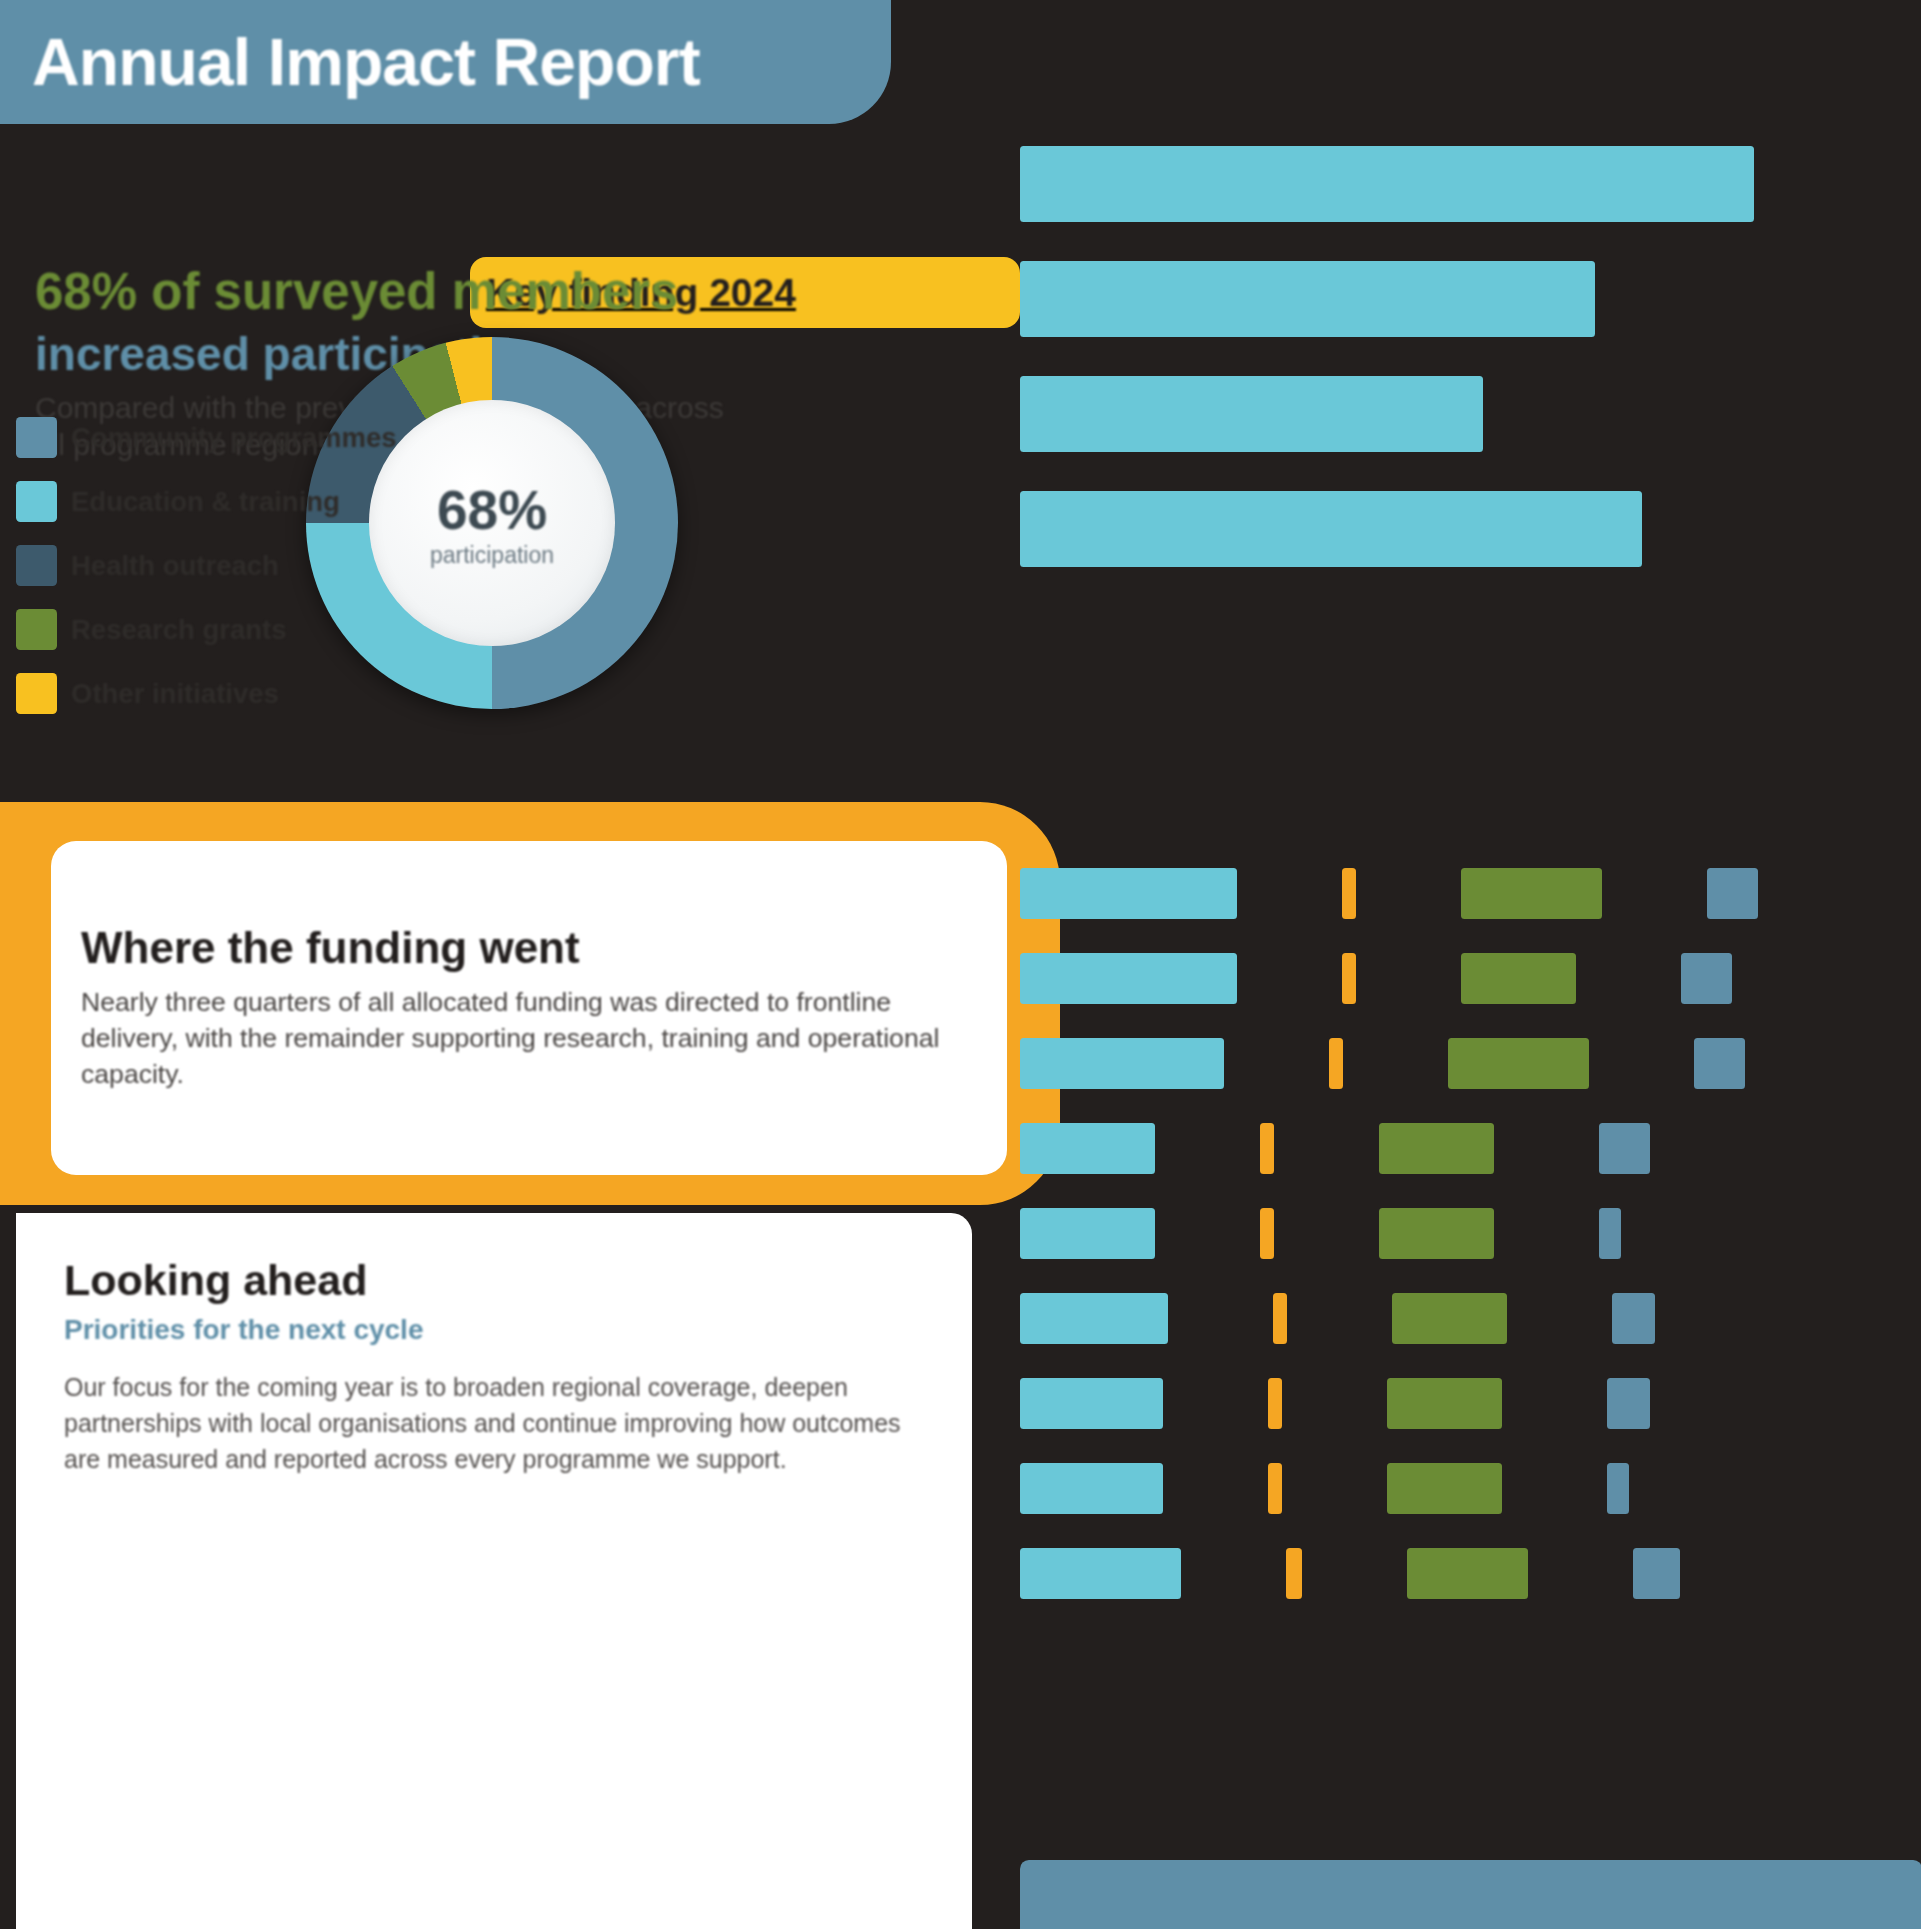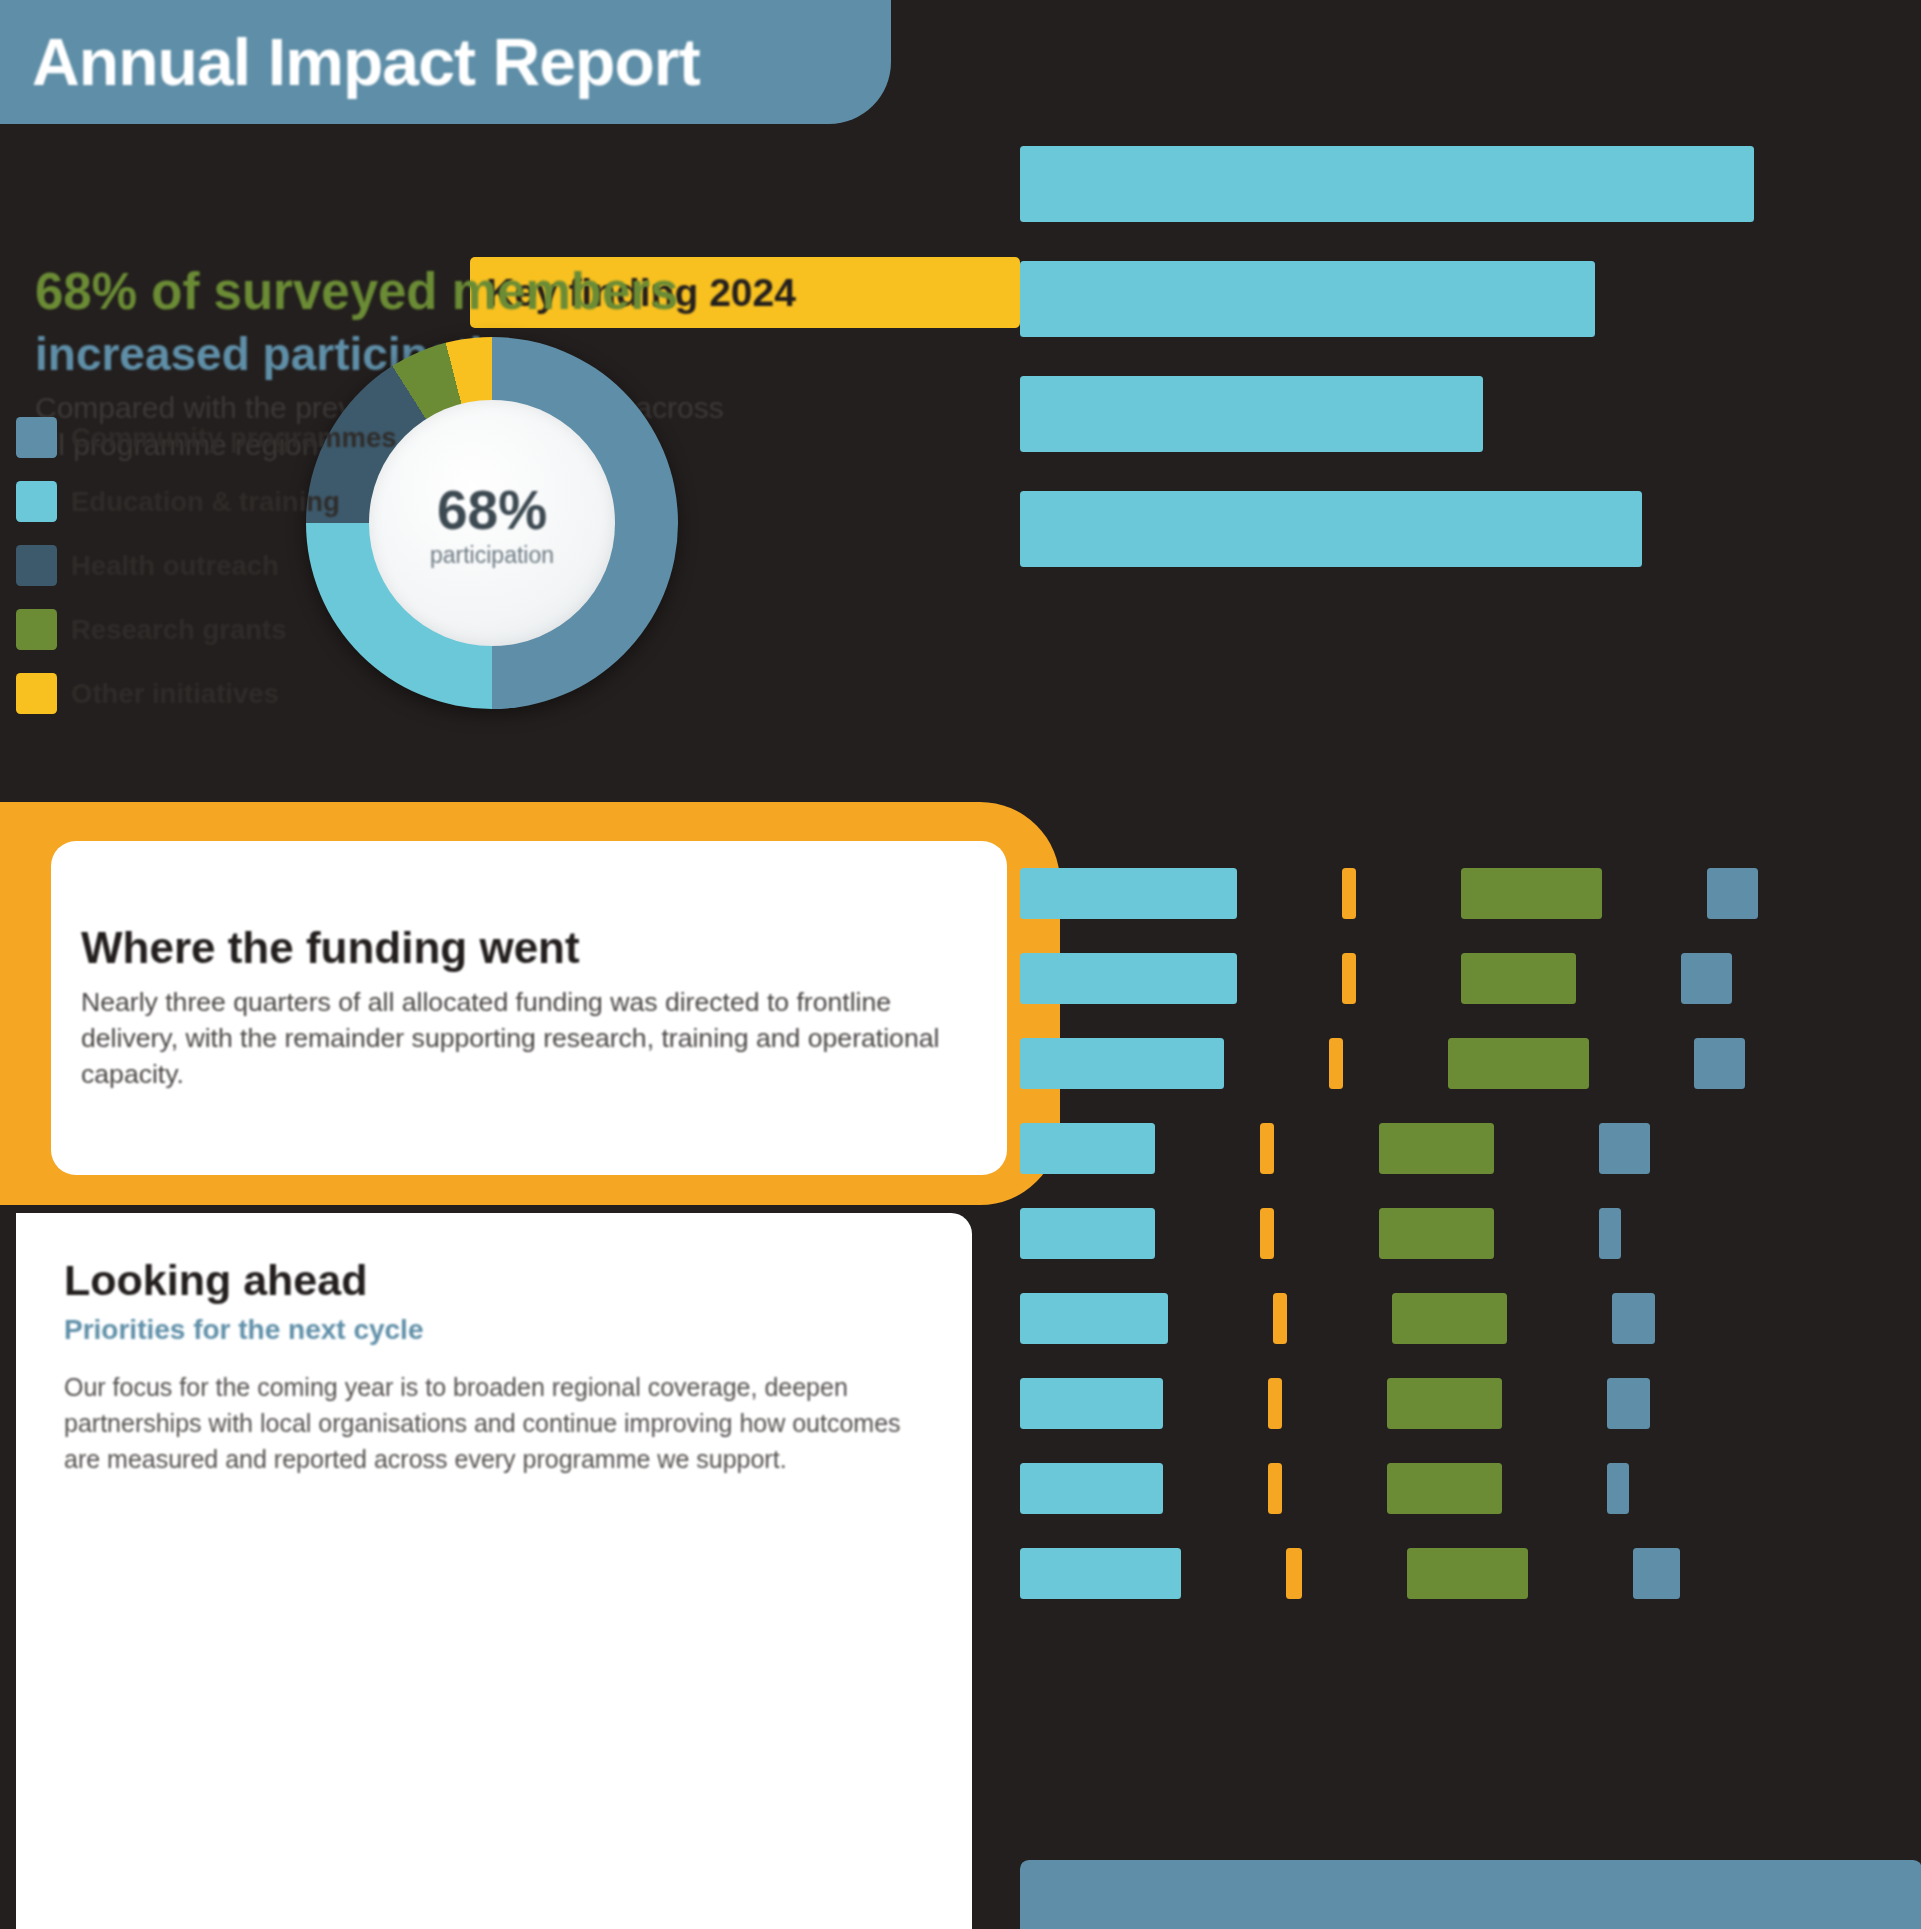--- a/index.html
+++ b/index.html
@@ -34,21 +34,21 @@
     margin-top: 12.4px; filter: blur(1px);
   }
   .kpi-note {
     color: #3c3937; font-size: 30px; line-height: 1.25; margin-top: 8.9px;
     filter: blur(0.9px);
   }
 
   
   .gold-label {
     position: absolute; left: 470px; top: 257px; width: 550px; height: 71px;
-    background: #f8c120; border-radius: 5px;
+    background: #f8c120; border-radius: 16px; text-decoration: underline;
   }
   .gold-label span {
     display:block; color:#231f1e; font-size: 39px; font-weight:bold;
     line-height: 71px; padding-left: 16px; filter: blur(0.9px);
   }
 
   
   .donut-wrap { position: absolute; left: 306px; top: 337px; width: 372px; height: 372px; }
   .donut {
     position: absolute; inset: 0; border-radius: 50%;

